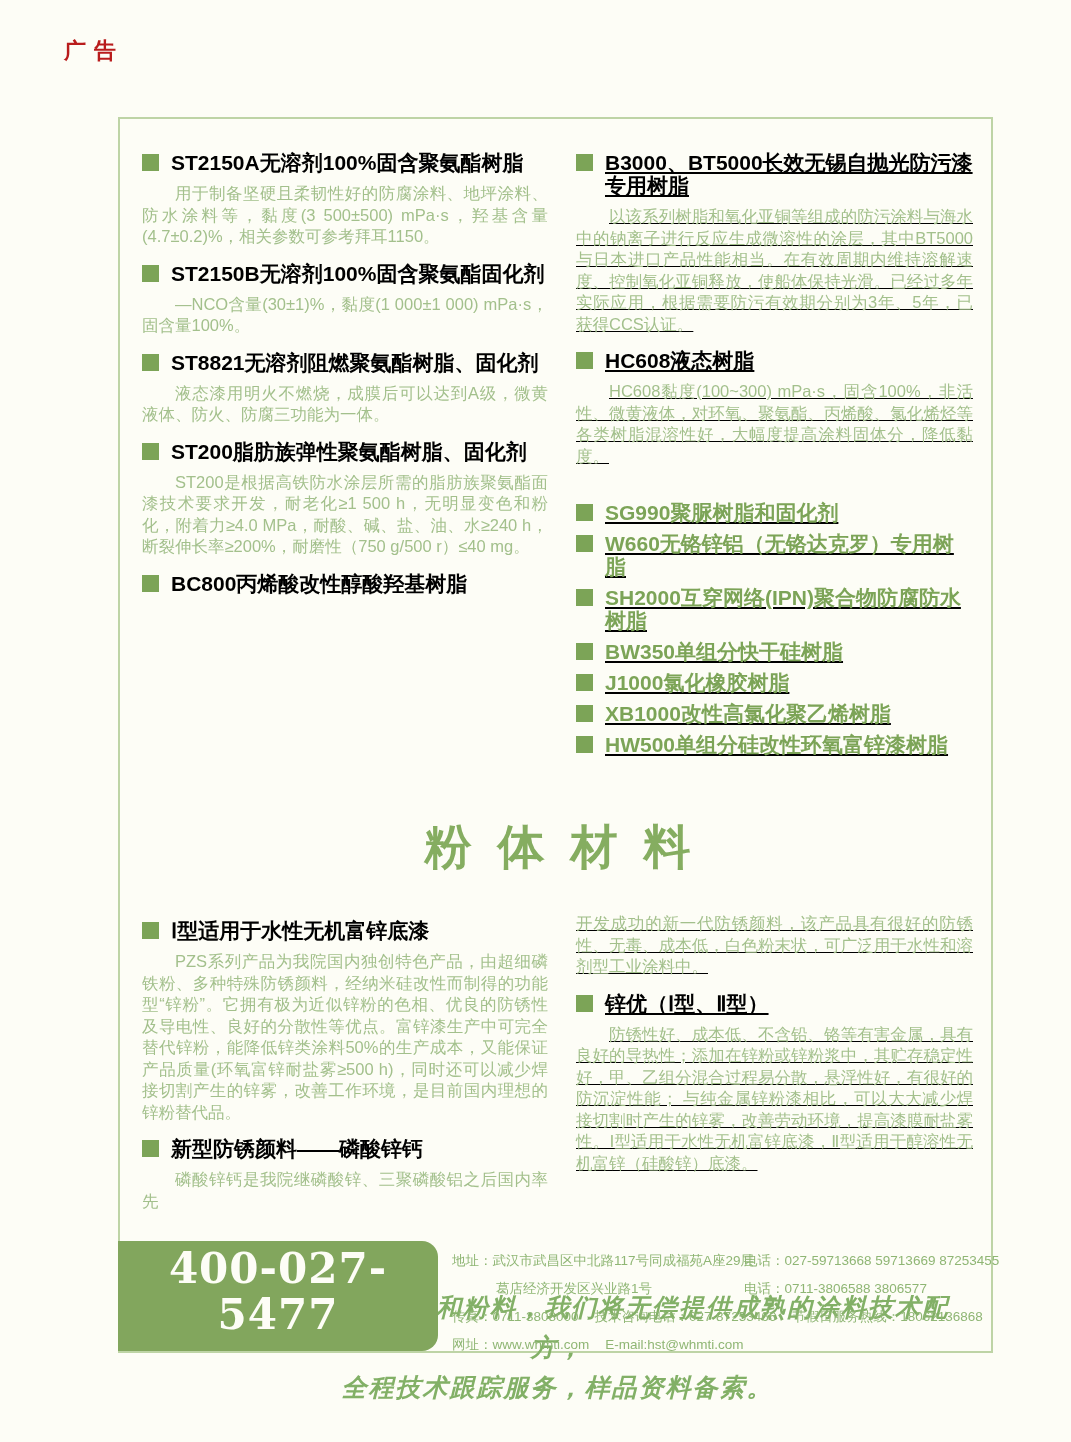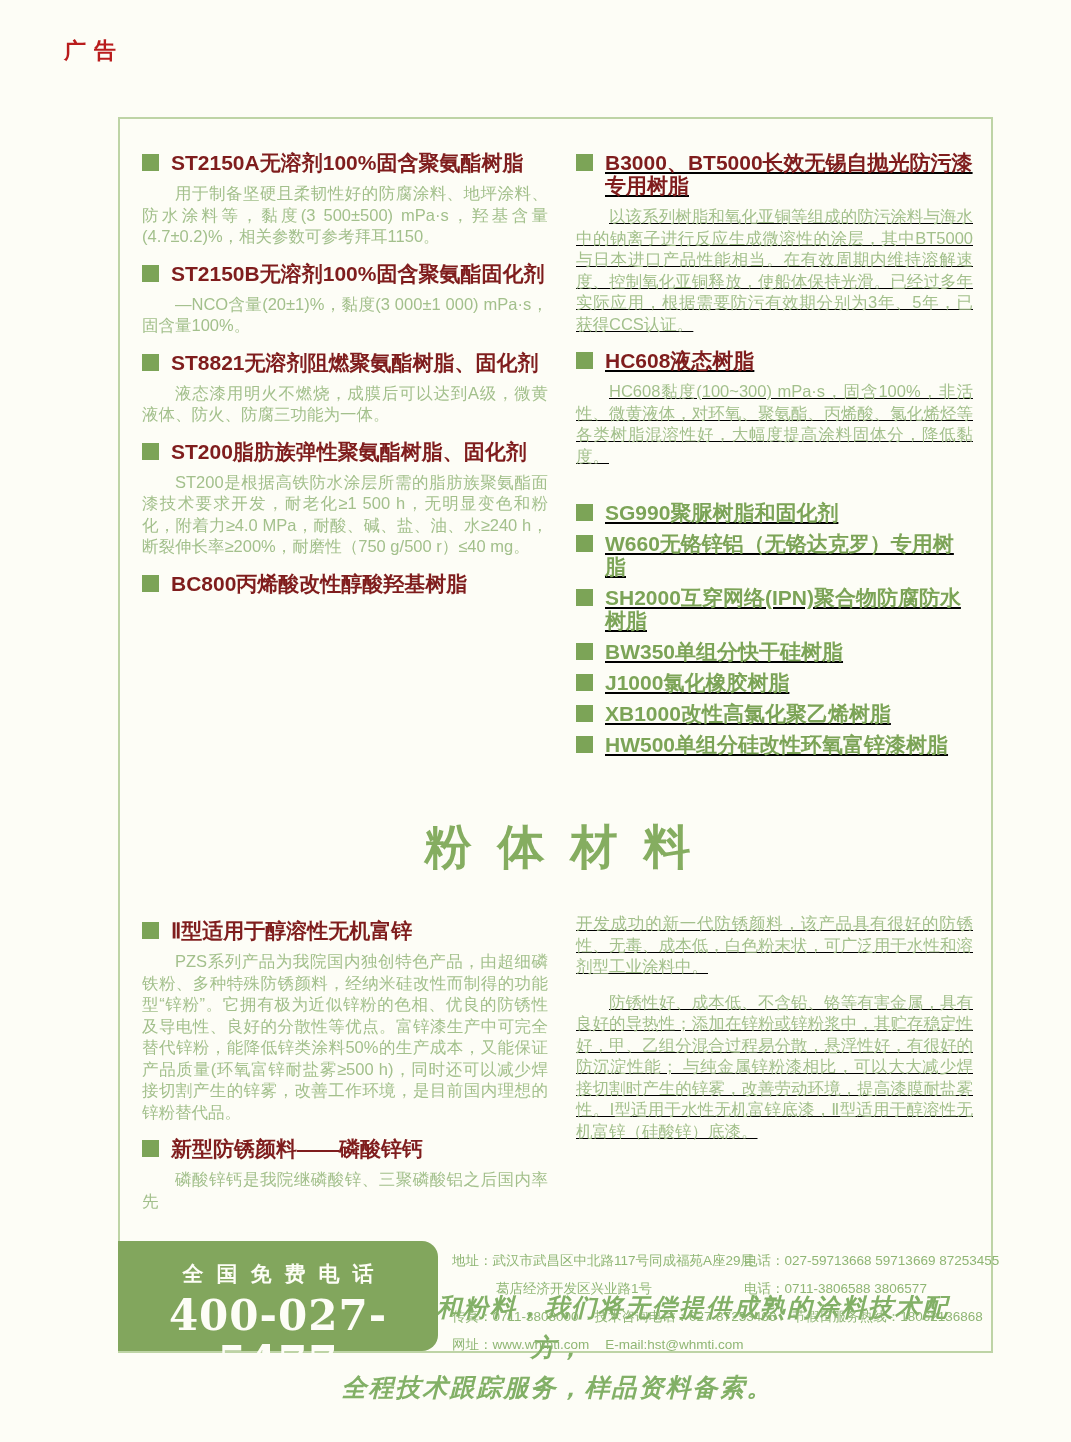--- a/index.html
+++ b/index.html
@@ -10,21 +10,21 @@
   .ad-label { position:absolute; left:64px; top:36px; font-size:22px; letter-spacing:8px; color:#b91c1c; font-weight:bold; }
 
   .main-box { position:absolute; left:118px; top:117px; width:875px; height:1236px; border:2px solid #bed4a6; }
   .content { padding:26px 18px 0 22px; }
 
   .cols { display:flex; }
   .col-l { width:406px; }
   .col-gap { width:28px; flex:0 0 auto; }
   .col-r { flex:1; min-width:0;text-decoration:underline; }
 
-  h3.sec { display:flex; align-items:flex-start; color:#7f1d1d; font-size:21px; font-weight:bold; line-height:23px; margin:6px 0 9px 0; }
+  h3.sec { display:flex; align-items:flex-start; color:#000000; font-size:21px; font-weight:bold; line-height:23px; margin:6px 0 9px 0; }
   .sq { flex:0 0 auto; width:17px; height:17px; background:#7ca457; margin:3px 12px 0 0; }
   .sec-t { flex:1; min-width:0; }
   p.body { color:#a3c08c; font-size:16.5px; line-height:21.5px; margin:0 0 14px 0; text-align:justify; }
   p.indent { text-indent:2em; }
 
   .list { margin-top:34px; }
   .list-item { display:flex; align-items:flex-start; color:#7ca457; font-size:21px; font-weight:bold; line-height:23px; margin-bottom:8px; }
   .list-item .sq { margin-top:3px; }
 
   .powder-title { text-align:center; color:#85ad60; font-size:47px; font-weight:900; letter-spacing:26px; text-indent:26px; margin:52px 0 34px 0; }
@@ -57,21 +57,21 @@
                 <span class="sq"></span>
                 <span class="sec-t">ST2150A无溶剂100%固含聚氨酯树脂</span>
               </h3>
             <p class="body indent">用于制备坚硬且柔韧性好的防腐涂料、地坪涂料、防水涂料等，黏度(3 500±500) mPa·s，羟基含量(4.7±0.2)%，相关参数可参考拜耳1150。</p>
           </section>
           <section>
             <h3 class="sec">
                 <span class="sq"></span>
                 <span class="sec-t">ST2150B无溶剂100%固含聚氨酯固化剂</span>
               </h3>
-            <p class="body indent">—NCO含量(20±1)%，黏度(3 000±1 000) mPa·s，固含量100%。</p>
+            <p class="body indent">—NCO含量(30±1)%，黏度(1 000±1 000) mPa·s，固含量100%。</p>
           </section>
           <section>
             <h3 class="sec">
                 <span class="sq"></span>
                 <span class="sec-t">ST8821无溶剂阻燃聚氨酯树脂、固化剂</span>
               </h3>
             <p class="body indent">液态漆用明火不燃烧，成膜后可以达到A级，微黄液体、防火、防腐三功能为一体。</p>
           </section>
           <section>
             <h3 class="sec">
@@ -136,49 +136,52 @@
         </div>
       </div>
 
       <h2 class="powder-title">粉体材料</h2>
 
       <div class="cols">
         <div class="col-l">
           <section>
             <h3 class="sec">
                 <span class="sq"></span>
-                <span class="sec-t">Ⅱ型适用于醇溶性无机富锌</span>
+                <span class="sec-t">Ⅰ型适用于水性无机富锌底漆</span>
               </h3>
             <p class="body indent">PZS系列产品为我院国内独创特色产品，由超细磷铁粉、多种特殊防锈颜料，经纳米硅改性而制得的功能型“锌粉”。它拥有极为近似锌粉的色相、优良的防锈性及导电性、良好的分散性等优点。富锌漆生产中可完全替代锌粉，能降低锌类涂料50%的生产成本，又能保证产品质量(环氧富锌耐盐雾≥500 h)，同时还可以减少焊接切割产生的锌雾，改善工作环境，是目前国内理想的锌粉替代品。</p>
           </section>
           <section>
             <h3 class="sec">
                 <span class="sq"></span>
                 <span class="sec-t">新型防锈颜料——磷酸锌钙</span>
               </h3>
             <p class="body indent">磷酸锌钙是我院继磷酸锌、三聚磷酸铝之后国内率先</p>
           </section>
         </div>
         <div class="col-gap"></div>
         <div class="col-r">
           <p class="body">开发成功的新一代防锈颜料，该产品具有很好的防锈性、无毒、成本低，白色粉末状，可广泛用于水性和溶剂型工业涂料中。</p>
           <section>
+            <h3 class="sec">
+                <span class="sq"></span>
+                <span class="sec-t">锌优（Ⅰ型、Ⅱ型）</span>
+              </h3>
             <p class="body indent">防锈性好、成本低、不含铅、铬等有害金属，具有良好的导热性；添加在锌粉或锌粉浆中，其贮存稳定性好，甲、乙组分混合过程易分散，悬浮性好，有很好的防沉淀性能； 与纯金属锌粉漆相比，可以大大减少焊接切割时产生的锌雾，改善劳动环境，提高漆膜耐盐雾性。Ⅰ型适用于水性无机富锌底漆，Ⅱ型适用于醇溶性无机富锌（硅酸锌）底漆。</p>
           </section>
         </div>
       </div>
 
       <div class="promise">
         <div>凡使用我院生产的树脂和粉料，我们将无偿提供成熟的涂料技术配方，</div>
         <div>全程技术跟踪服务，样品资料备索。</div>
       </div>
     </div>
 
     <div class="hotline">
-      <div class="hl-label">全国免费电话</div>
       <div class="hl-number">400-027-5477</div>
     </div>
 
     <div class="contact">
       <div class="c-row">
         <span class="c-a">地址：武汉市武昌区中北路117号同成福苑A座29层</span>
         <span>电话：027-59713668 59713669 87253455</span>
       </div>
       <div class="c-row">
         <span class="c-a c-indent">葛店经济开发区兴业路1号</span>

